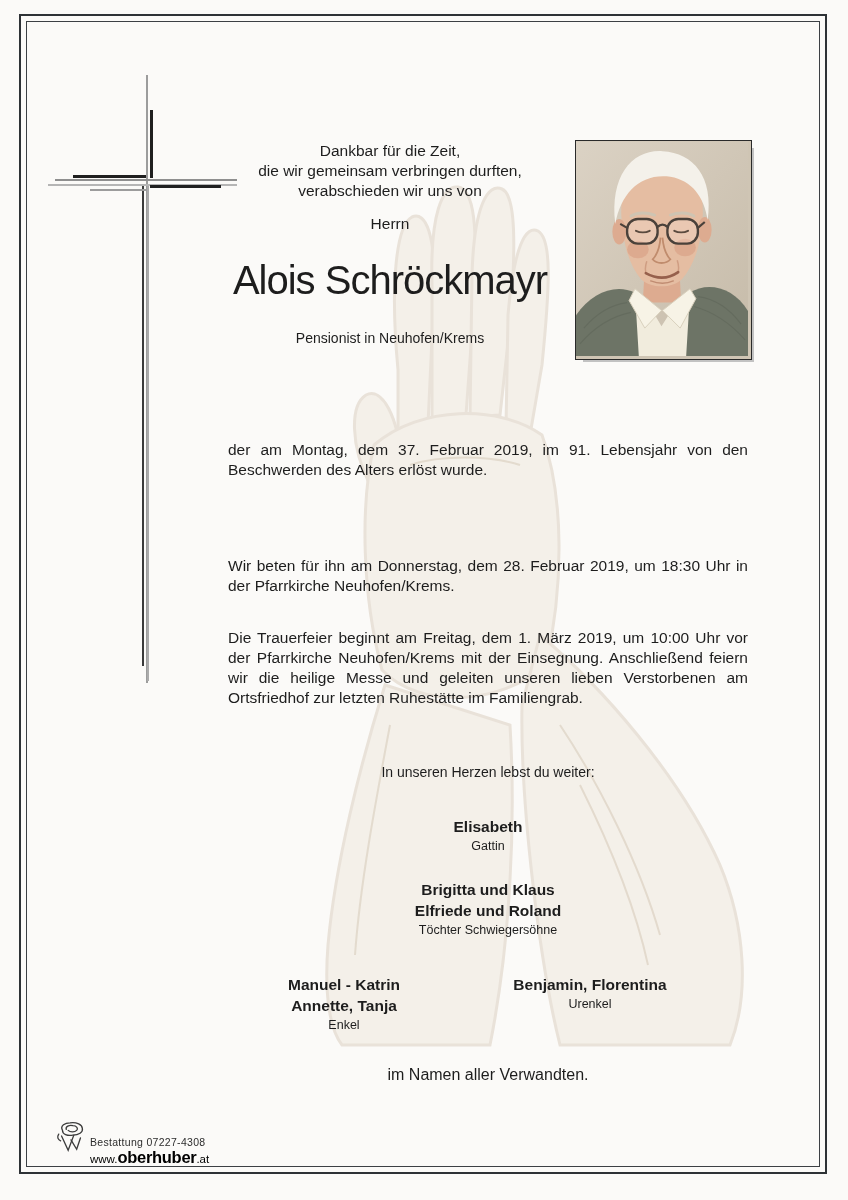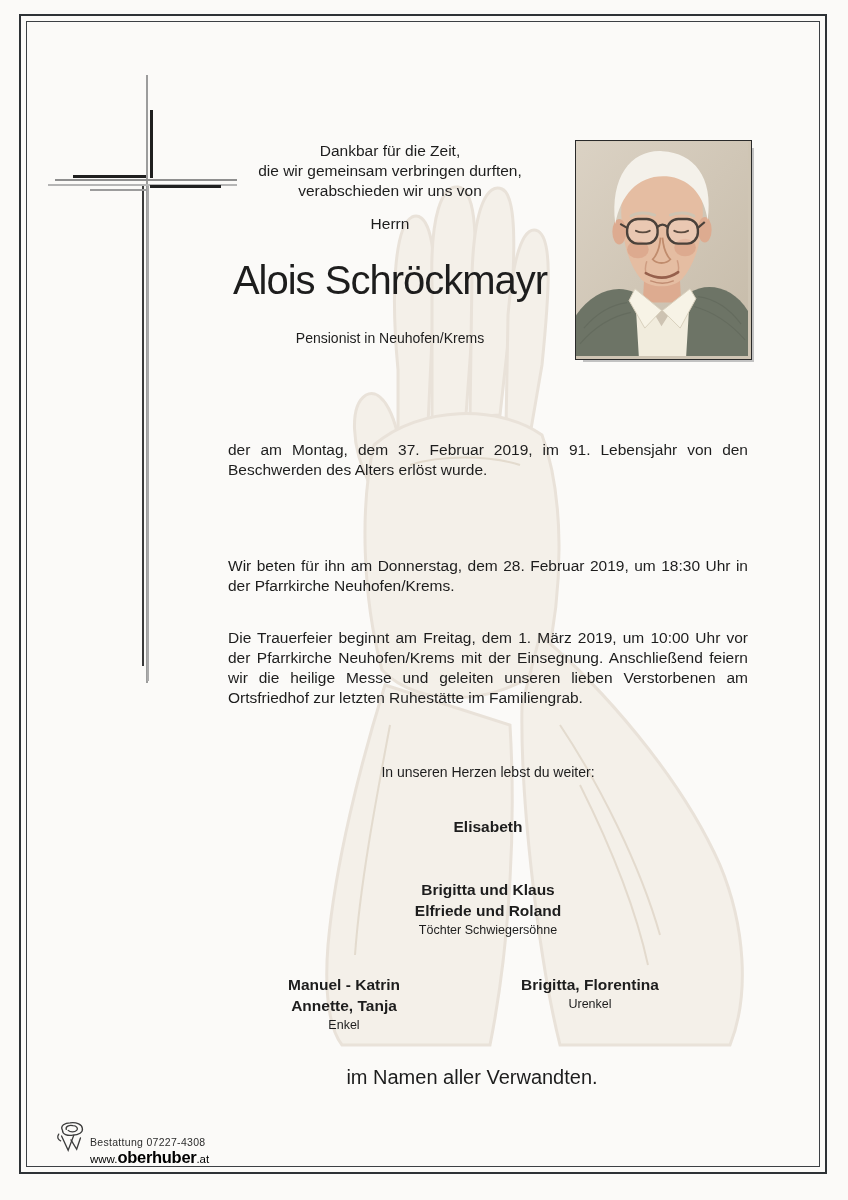--- a/index.html
+++ b/index.html
@@ -44,21 +44,21 @@
   .memory-intro { left:228px; top:764px; width:520px; text-align:center; font-size:14px; }
 
   .mgroup { text-align:center; }
   .mg-name { font-size:15.5px; font-weight:700; line-height:21px; }
   .mg-rel  { font-size:12.5px; font-weight:400; line-height:15px; margin-top:2px; }
   .mg0 { left:228px; top:816px; width:520px; }
   .mg1 { left:228px; top:879px; width:520px; }
   .mg2 { left:244px; top:974px; width:200px; }
   .mg3 { left:480px; top:974px; width:220px; }
 
-  .closing { left:212px; top:1066px; width:520px; text-align:center; font-size:20px; }
+  .closing { left:228px; top:1066px; width:520px; text-align:center; font-size:16px; }
 
   .footer { left:54px; top:1118px; width:260px; height:44px; }
   .footer-logo { position:absolute; left:0; top:2px; }
   .footer-text { position:absolute; left:36px; top:3px; white-space:nowrap; }
   .footer-line1 { font-size:10.5px; line-height:12px; color:#2d2d2d; letter-spacing:0.3px;margin-top:15px; }
   .footer-line2 { line-height:18px; color:#000000; }
   .url-small { font-size:11.5px; }
   .url-big { font-size:16.5px; font-weight:700; letter-spacing:-0.3px; }
 </style>
 </head>
@@ -157,36 +157,37 @@
   <div class="abs subtitle">Pensionist in Neuhofen/Krems</div>
 
   <p class="abs bodypar p1">der am Montag, dem 37. Februar 2019, im 91. Lebensjahr von den Beschwerden des Alters erlöst wurde.</p>
   <p class="abs bodypar p2">Wir beten für ihn am Donnerstag, dem 28. Februar 2019, um 18:30 Uhr in der Pfarrkirche Neuhofen/Krems.</p>
   <p class="abs bodypar p3">Die Trauerfeier beginnt am Freitag, dem 1. März 2019, um 10:00 Uhr vor der Pfarrkirche Neuhofen/Krems mit der Einsegnung. Anschließend feiern wir die heilige Messe und geleiten unseren lieben Verstorbenen am Ortsfriedhof zur letzten Ruhestätte im Familiengrab.</p>
 
   <div class="abs memory-intro">In unseren Herzen lebst du weiter:</div>
 
   <div class="abs mgroup mg0">
     <div class="mg-name">Elisabeth</div>
+    <div class="mg-rel">Gattin</div>
   </div>
 
   <div class="abs mgroup mg2">
     <div class="mg-name">Manuel - Katrin</div>
     <div class="mg-name">Annette, Tanja</div>
     <div class="mg-rel">Enkel</div>
   </div>
 
   <div class="abs mgroup mg1">
     <div class="mg-name">Brigitta und Klaus</div>
     <div class="mg-name">Elfriede und Roland</div>
     <div class="mg-rel">Töchter Schwiegersöhne</div>
   </div>
 
   <div class="abs mgroup mg3">
-    <div class="mg-name">Brigitta, Florentina</div>
+    <div class="mg-name">Benjamin, Florentina</div>
     <div class="mg-rel">Urenkel</div>
   </div>
 
   <div class="abs closing">im Namen aller Verwandten.</div>
 
   <div class="abs footer">
     <svg class="footer-logo" width="34" height="34" viewBox="0 0 36 34" aria-hidden="true">
       <g fill="none" stroke="#3c3c3c" stroke-width="1.4" stroke-linecap="round">
         <path d="M9 10 C6 5 12 2 17 2 C24 1 30 4 30 8 C31 12 26 15 20 15 C14 16 9 14 9 10 Z"></path>
         <path d="M13 9 C12 6 16 4 20 5 C24 5 26 8 24 10 C22 12 17 12 15 10"></path>

